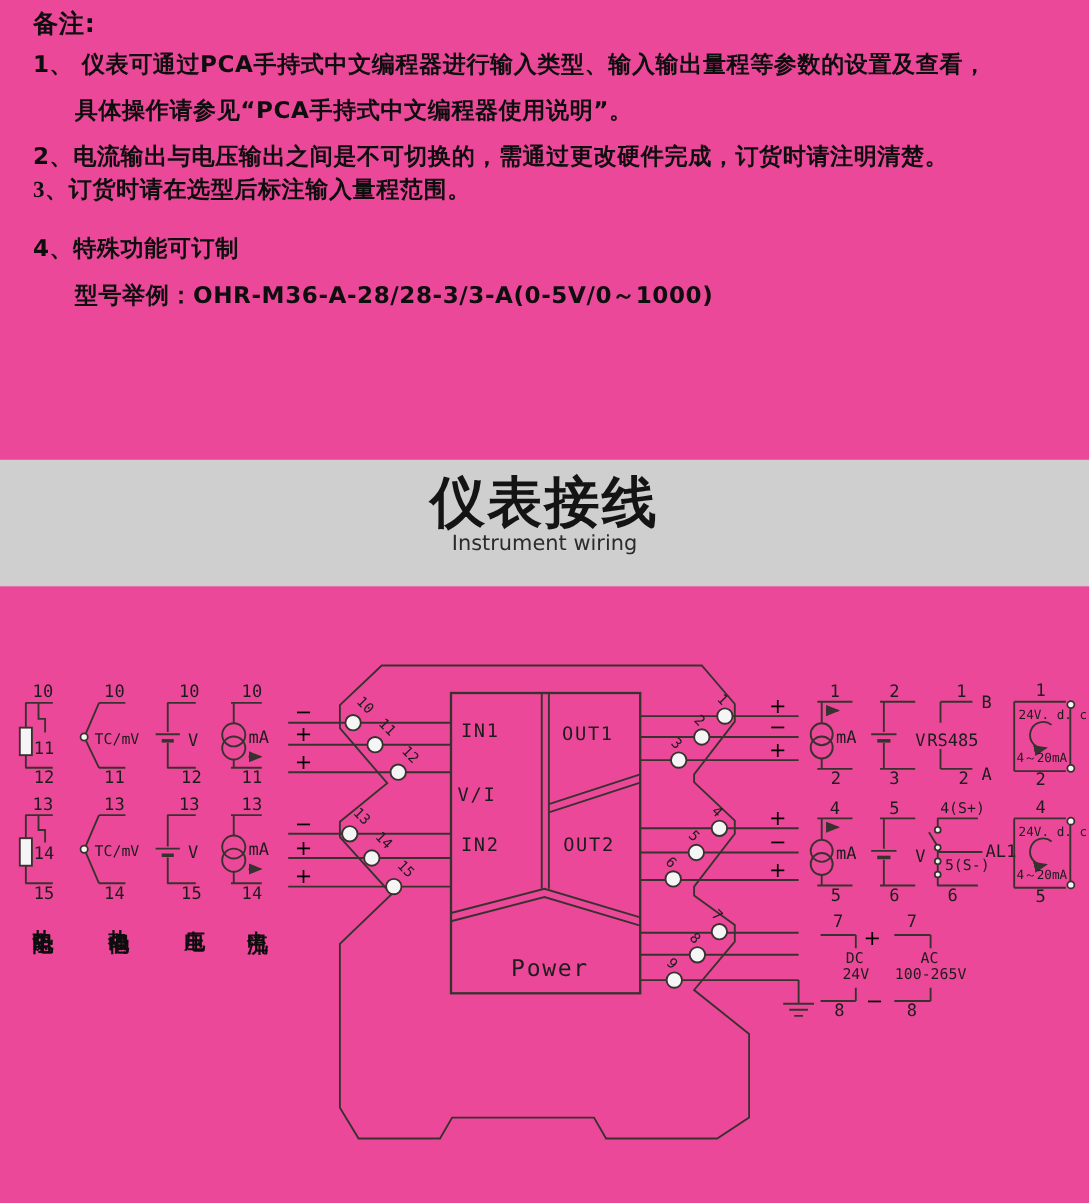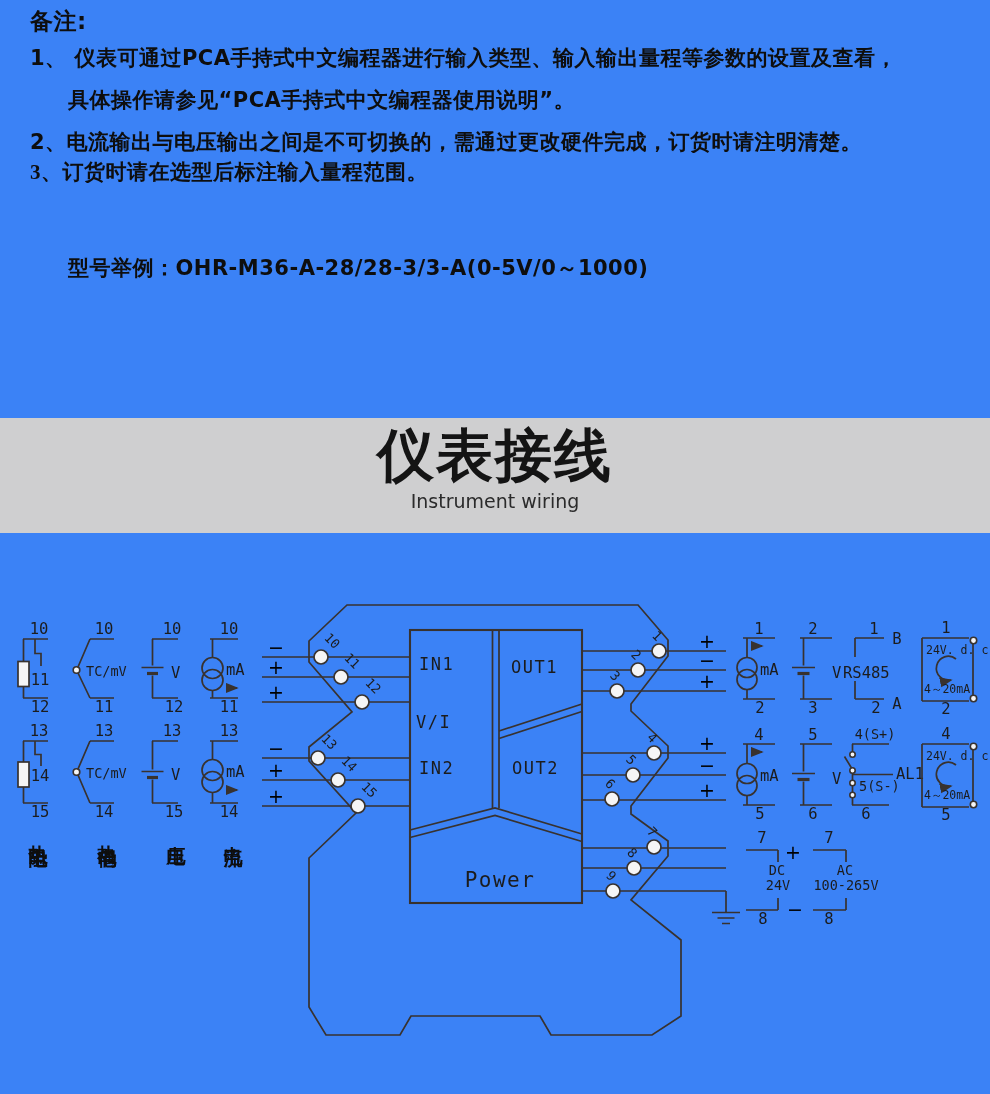--- a/index.html
+++ b/index.html
@@ -1,31 +1,31 @@
 <!DOCTYPE html>
 <html><head>
 <meta charset="utf-8">
 <style>
   html,body{margin:0;padding:0;}
-  .page{position:relative;width:990px;height:1094px;background:#3b82f6;overflow:hidden;
+  .page{position:relative;width:990px;height:1094px;background:#ec4899;overflow:hidden;
         font-family:"DejaVu Sans","Liberation Sans",sans-serif;color:#111;}
   
   .note{position:absolute;font-size:21px;font-weight:600;letter-spacing:.5px;white-space:nowrap;color:#0e0e0e;}
   .notes-title{left:30px;top:6px;font-size:23px;}
   .n0{left:30px;top:44px;}
   .n1{left:68px;top:86px;}
   .n2{left:30px;top:128px;}
   .n3{left:30px;top:158px;font-family:Liberation Serif, serif;}
   .n4{left:30px;top:212px;}
   .n5{left:68px;top:254px;}
   .n6{left:68px;top:296px;}
   .n7{left:68px;top:338px;}
   
   .band{position:absolute;left:0;top:418px;width:990px;height:115px;background:#cfcfd0;text-align:center;}
-  .band-title{margin-top:14px;font-size:57px;font-weight:700;letter-spacing:2px;color:#141414;line-height:1.0;font-family:Liberation Mono, monospace;}
+  .band-title{margin-top:14px;font-size:50px;font-weight:700;letter-spacing:2px;color:#141414;line-height:1.0;}
   .band-sub{font-size:19px;color:#2b2b2b;margin-top:1px;}
   
   svg.diagram{position:absolute;left:0;top:0;width:990px;height:1094px;}
   .ln{stroke:#38322f;stroke-width:1.7;fill:none;}
   .lnb{stroke:#38322f;stroke-width:2.1;fill:none;}
   .plate{stroke:#38322f;stroke-width:3.2;fill:none;}
   .term{fill:#f5f5f6;stroke:#38322f;stroke-width:1.7;}
   .dot{fill:#f5f5f6;stroke:#38322f;stroke-width:1.6;}
   .tx{fill:#1c1c1c;font-family:"DejaVu Sans Mono","Liberation Mono",monospace;font-size:15.5px;}
   .tn{text-anchor:middle;}
@@ -41,20 +41,21 @@
 </head>
 <body>
 
 <div class="page">
 
   <div class="note notes-title">备注:</div>
   <div class="note n0">1、 仪表可通过PCA手持式中文编程器进行输入类型、输入输出量程等参数的设置及查看，</div>
   <div class="note n1">具体操作请参见“PCA手持式中文编程器使用说明”。</div>
   <div class="note n2">2、电流输出与电压输出之间是不可切换的，需通过更改硬件完成，订货时请注明清楚。</div>
   <div class="note n3">3、订货时请在选型后标注输入量程范围。</div>
+  <div class="note n4">4、特殊功能可订制</div>
   <div class="note n5">型号举例：OHR-M36-A-28/28-3/3-A(0-5V/0～1000)</div>
 
   <div class="band">
     <div class="band-title">仪表接线</div>
     <div class="band-sub">Instrument wiring</div>
   </div>
 
   <svg class="diagram" viewBox="0 0 990 1094">
     <defs>
       <marker id="ah" markerWidth="9" markerHeight="8" refX="6.5" refY="3" orient="auto">

